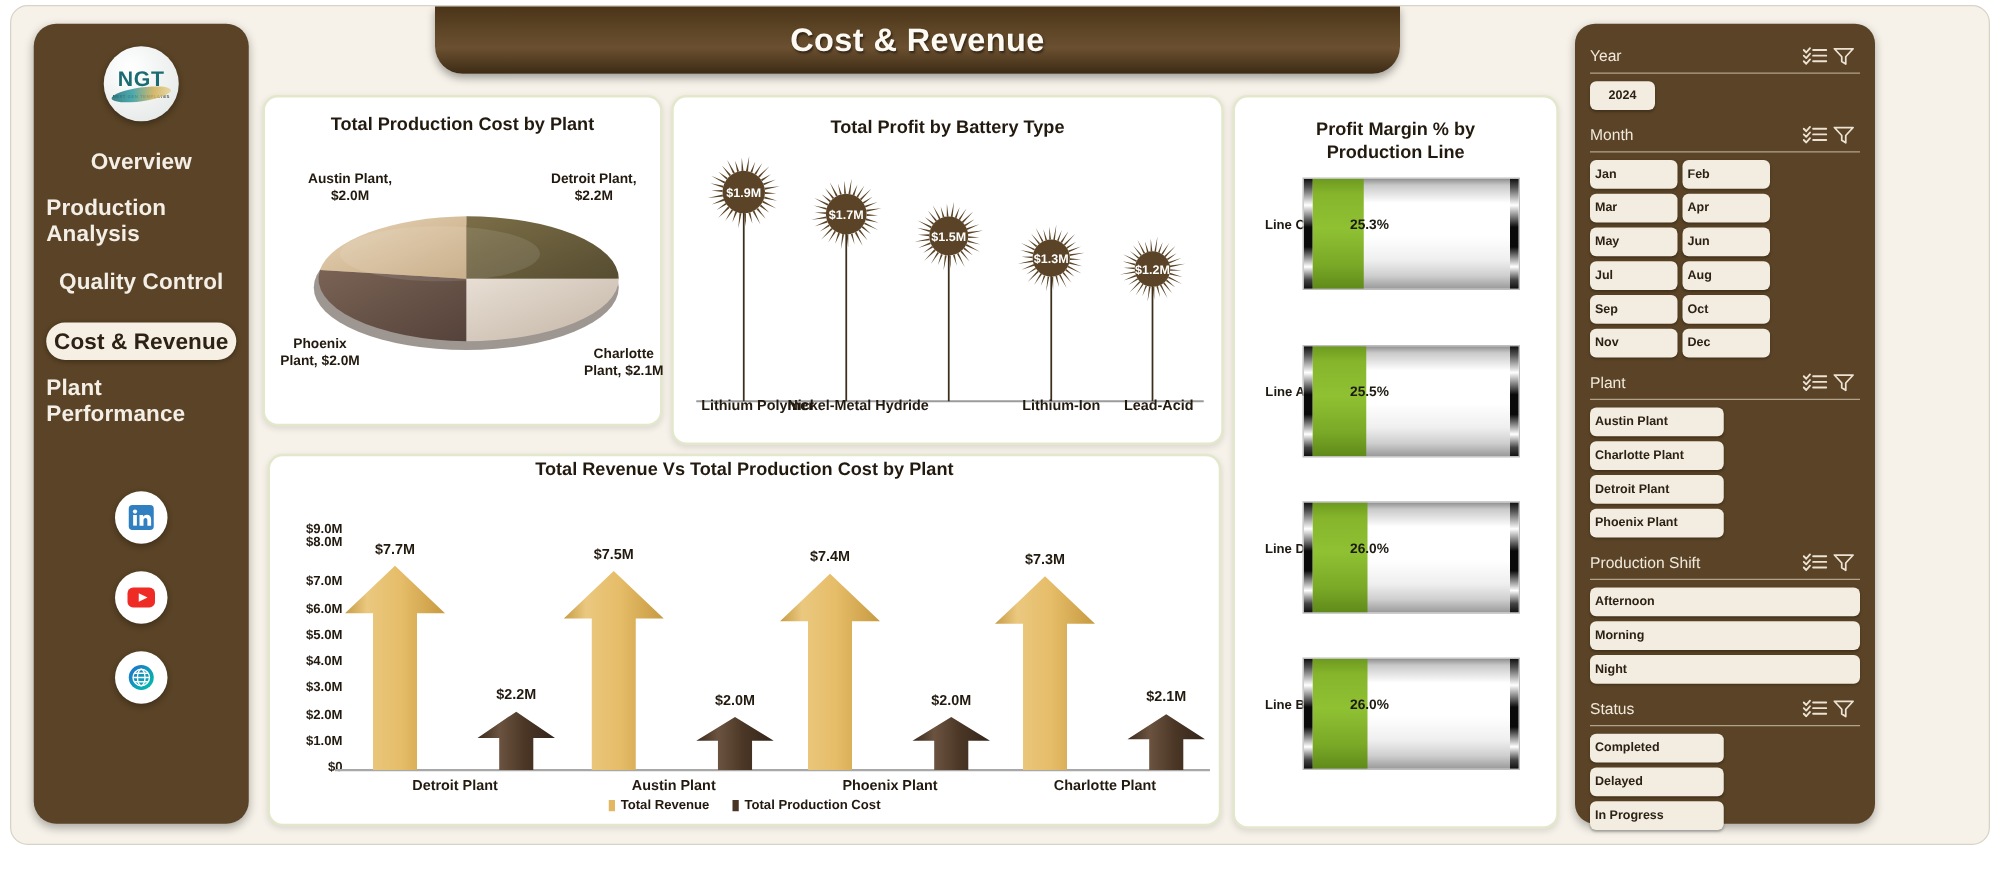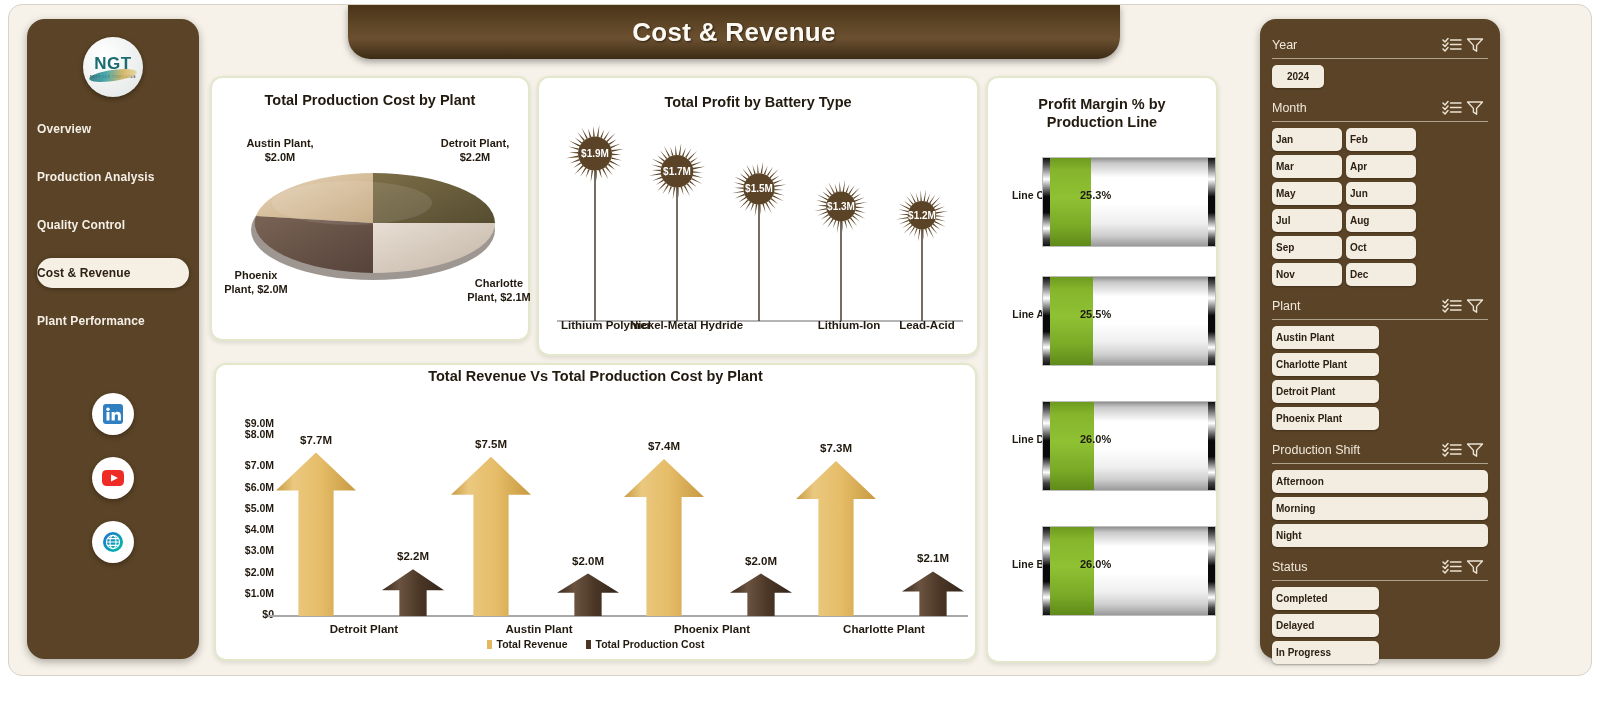--- a/index.html
+++ b/index.html
@@ -57,22 +57,22 @@
   #logo .lg-swoosh {
     position: absolute; left: 6px; top: 33px;
     width: 48px; height: 11px;
     background: linear-gradient(100deg, #1b6b72 0%, #2f9aa0 35%, #cfae55 70%, #e6d79a 100%);
     border-radius: 50%;
     transform: rotate(-8deg);
     opacity: .85;
   }
   .nav-item {
     position: absolute; left: 10px; width: 152px; height: 30px;
-    display: flex; align-items: center; justify-content: flex-start;
-    color: #f4efe6; font-size: 12px; font-weight: bold;
+    display: flex; align-items: center; justify-content: center;
+    color: #f4efe6; font-size: 18px; font-weight: bold;
     letter-spacing: .1px; cursor: pointer;
     border-radius: 16px;
   }
   .nav-item.active {
     background: #f6f0e4;
     color: #2d2214;
     box-shadow: 0 1px 4px rgba(0,0,0,.35);
   }
   #nav0 { top: 95px; }
   #nav1 { top: 143px; }
@@ -118,21 +118,21 @@
   }
   .card-title {
     position: absolute; left: 0; right: 0;
     text-align: center;
     font-size: 14.5px; font-weight: bold; color: #231a0f;
     line-height: 1.25;
   }
 
   #card-pie   { left: 201px; top: 71px;  width: 320px; height: 265px; }
   #card-prof  { left: 528px; top: 71px;  width: 442px; height: 280px; }
-  #card-gauge { left: 977px; top: 71px;  width: 232px; height: 587px; padding-left: 24px; }
+  #card-gauge { left: 977px; top: 71px;  width: 261px; height: 587px; padding-left: 24px; }
   #card-rev   { left: 205px; top: 358px; width: 763px; height: 298px; }
 
   
   #pie-wrap { position: absolute; left: 0; top: 0; width: 100%; height: 100%; }
   .pie-label {
     position: absolute; font-size: 11px; font-weight: bold;
     color: #231a0f; text-align: center; line-height: 1.28;
   }
   #pl-austin   { left: 32px;  top: 58px;  width: 72px; }
   #pl-detroit  { left: 225px; top: 58px;  width: 76px; }
@@ -526,21 +526,21 @@
       <div class="lolli-label" style="left:12px;  top:240px; width:110px;">Lithium Polymer</div>
       <div class="lolli-label" style="left:90px;  top:240px; width:115px;">Nickel-Metal Hydride</div>
       <div class="lolli-label" style="left:178px; top:240px; width:102px;margin-top:46px;">Solid State</div>
       <div class="lolli-label" style="left:258px; top:240px; width:104px;">Lithium-Ion</div>
       <div class="lolli-label" style="left:340px; top:240px; width:96px;">Lead-Acid</div>
     </div>
 
     <div class="card" id="card-gauge">
       <div class="card-title" style="top:17px; padding:0 26px;">Profit Margin % by Production Line</div>
 
-      <div class="gauge-row" style="top:73px;">
+      <div class="gauge-row" style="top:58px;">
         <div class="gauge-name">Line C</div>
         <div class="gauge-bar">
           <div class="gauge-fill" id="gf0" style="width: 40.89px;"></div>
           <div class="gauge-cap-l"></div>
           <div class="gauge-cap-r"></div>
         </div>
         <div class="gauge-val">25.3%</div>
       </div>
 
       <div class="gauge-row" style="top:192px;">

